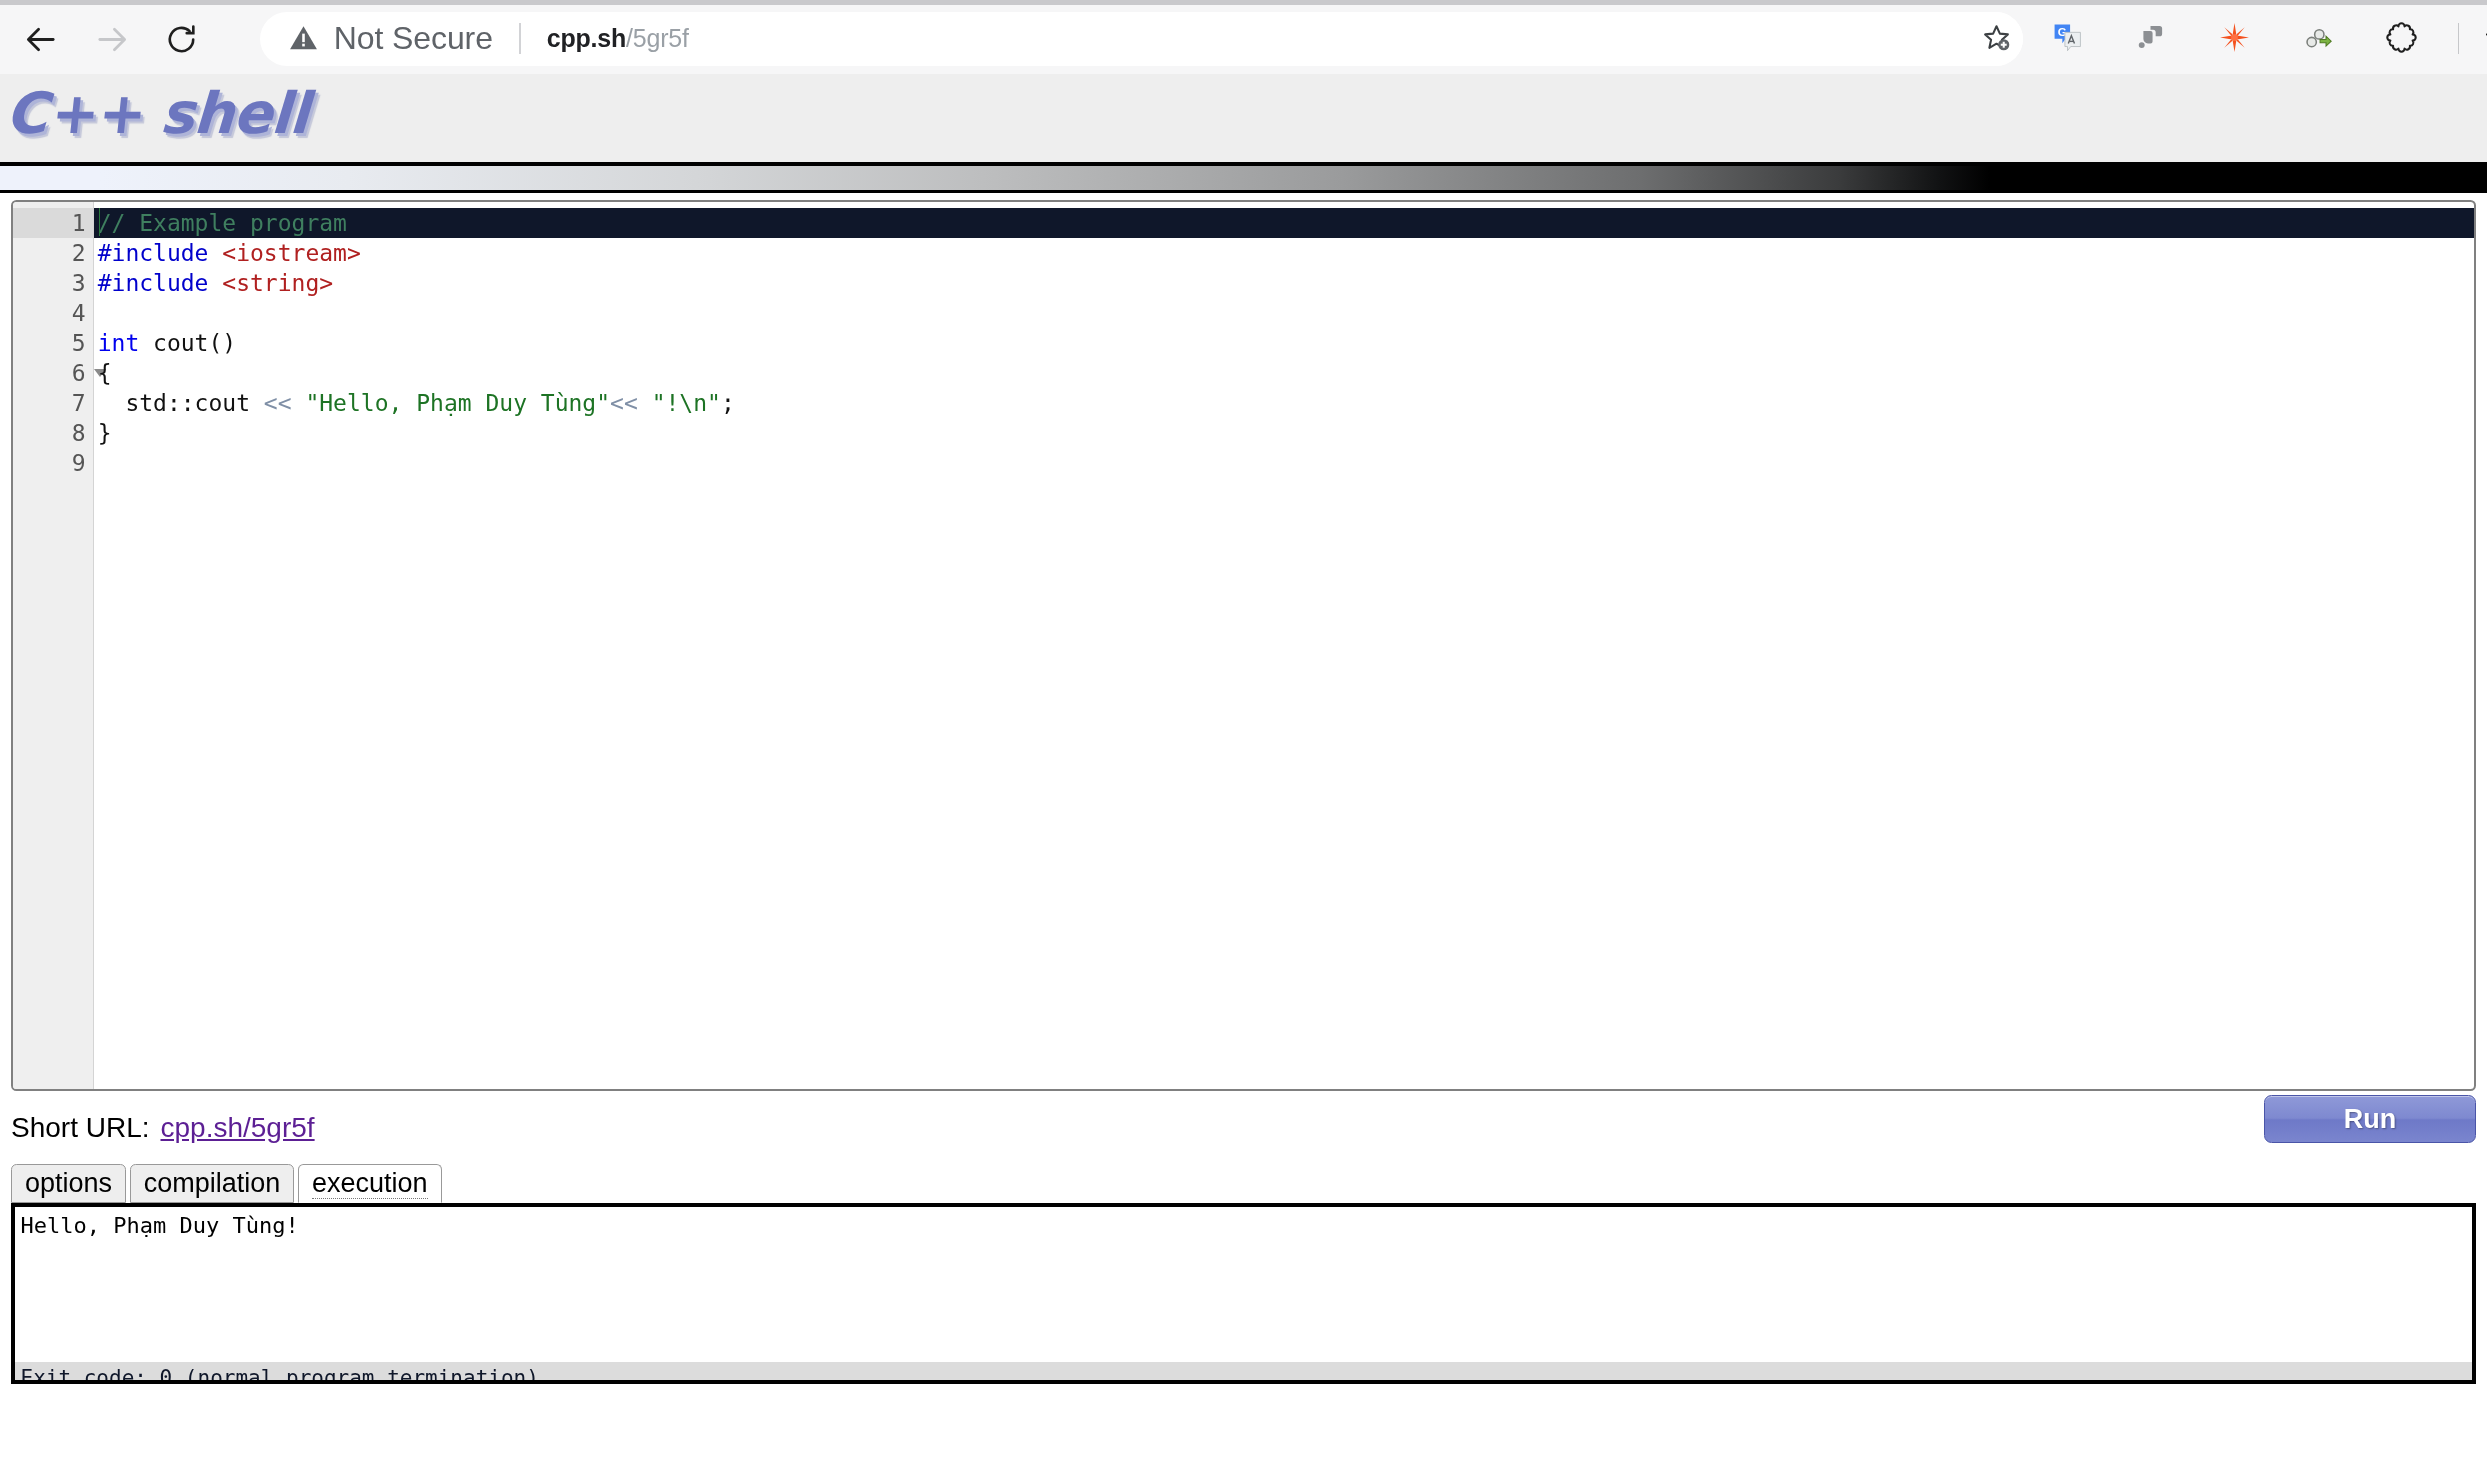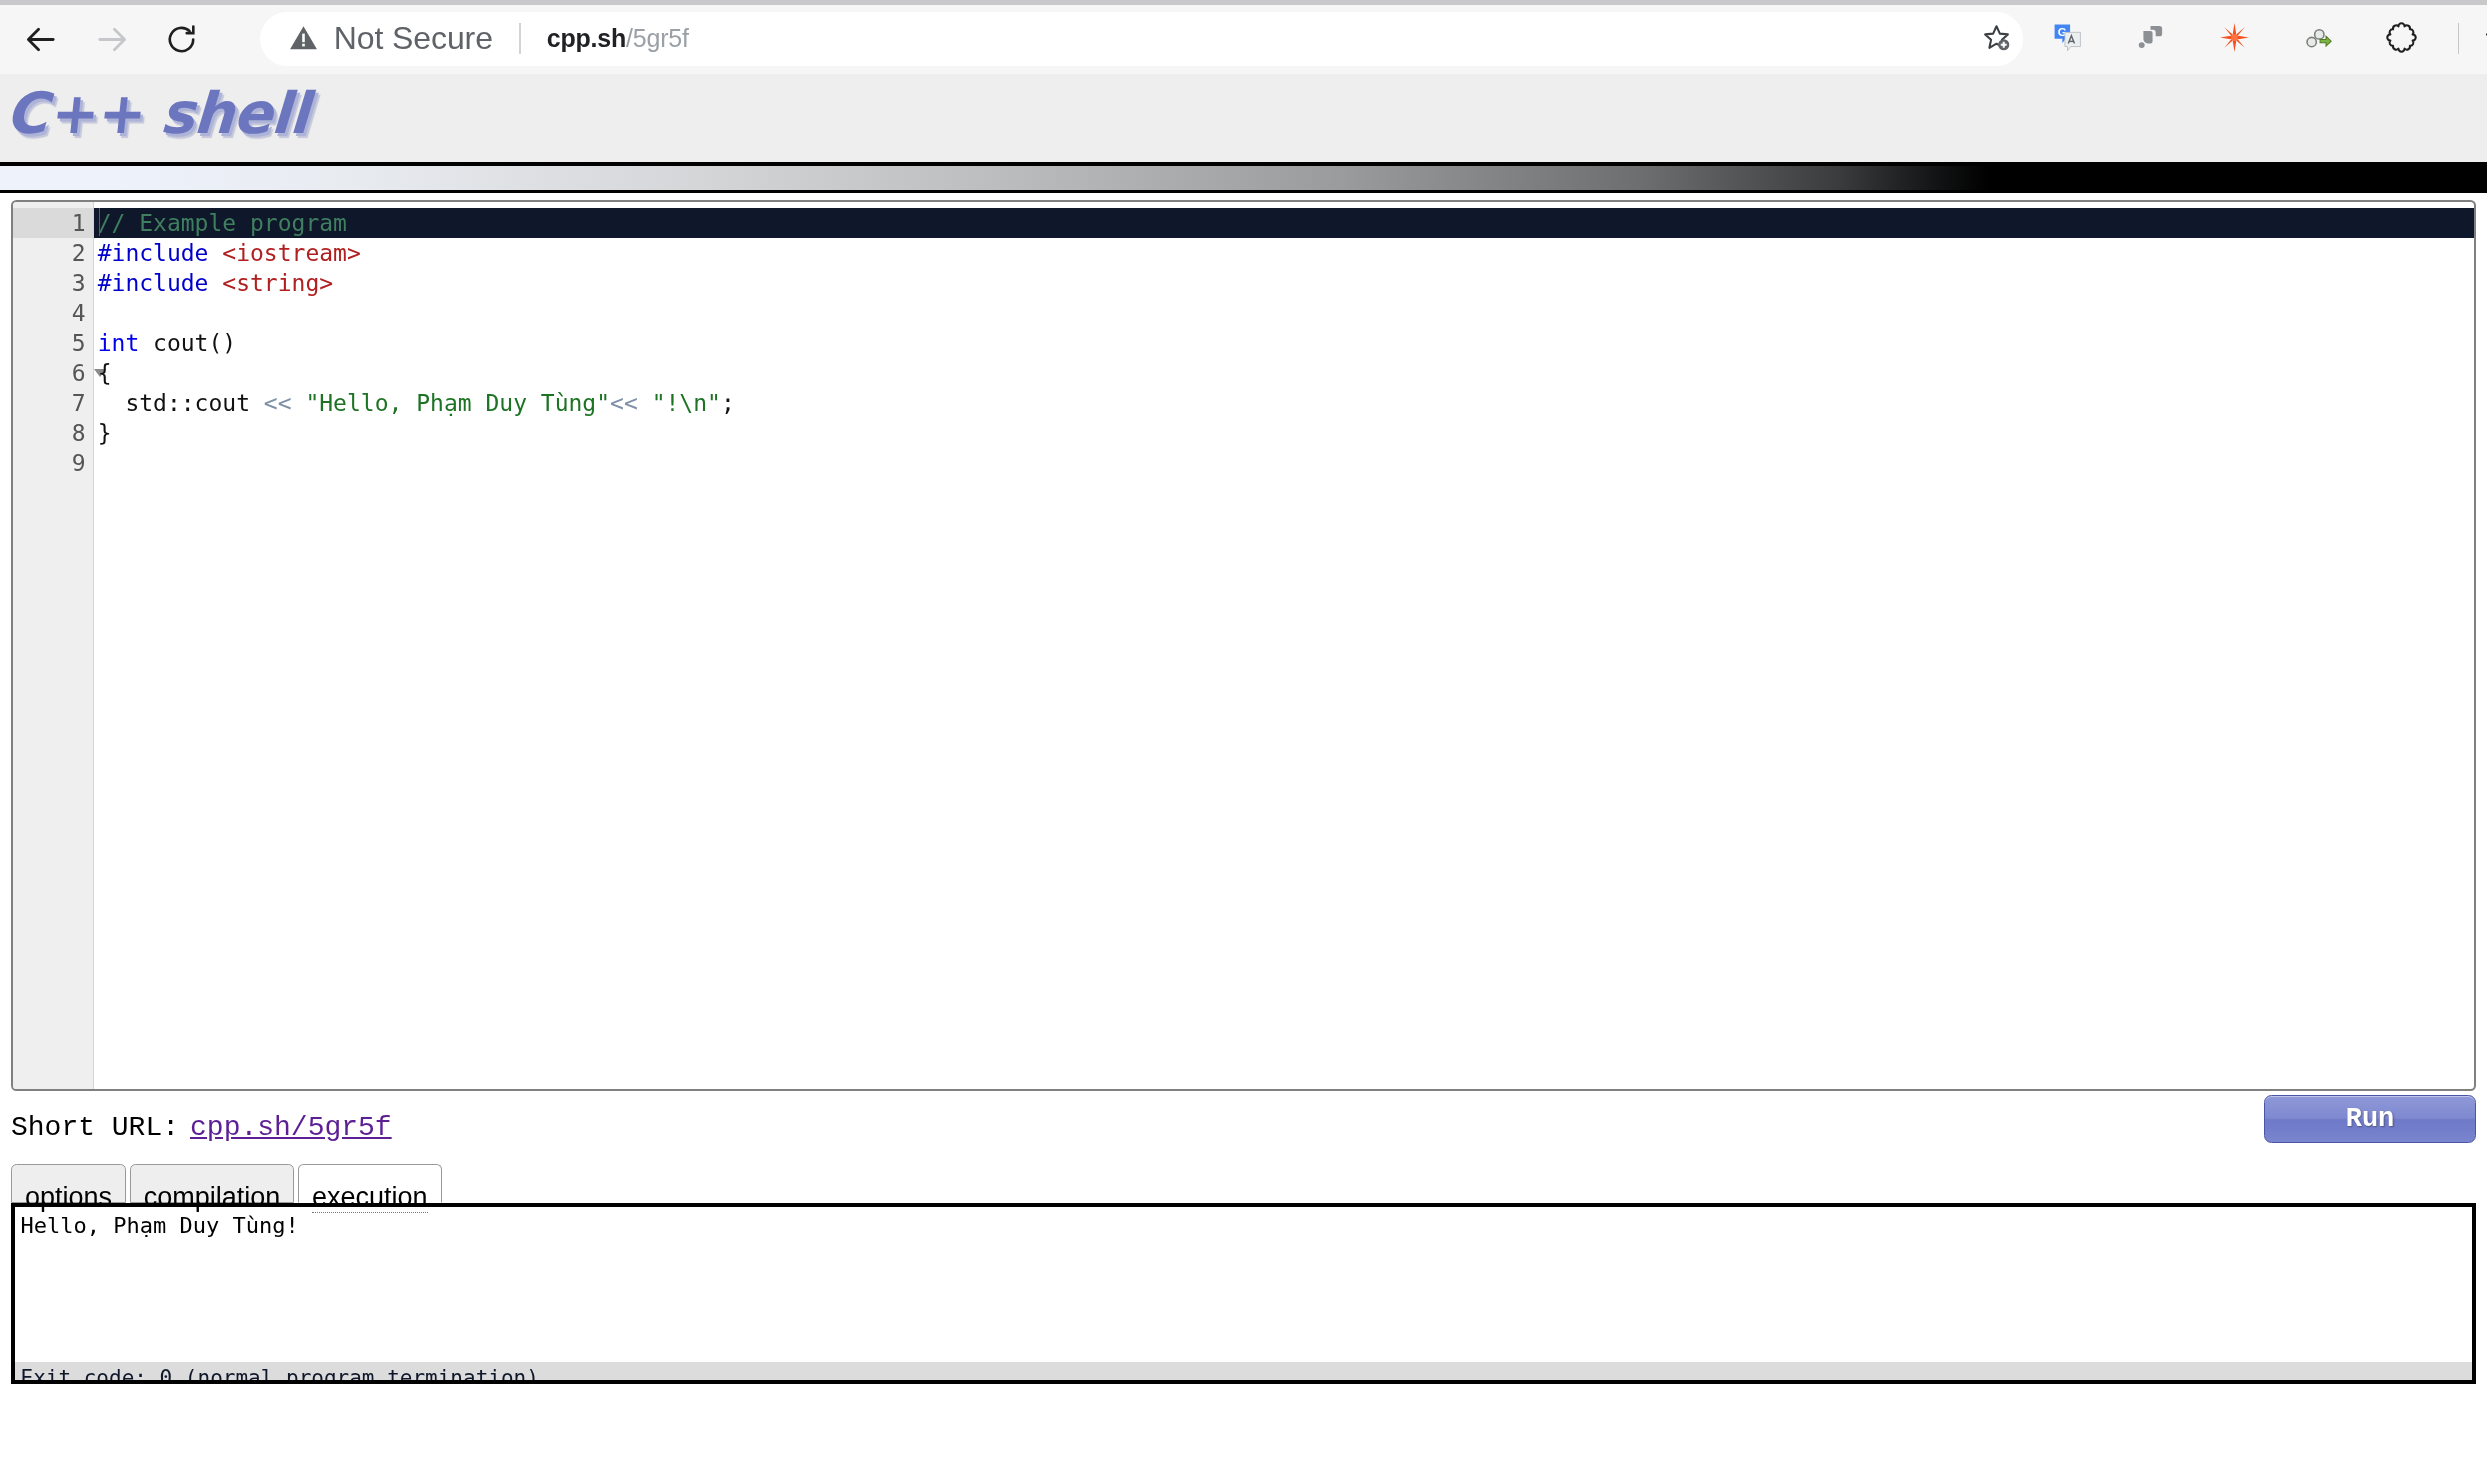--- a/index.html
+++ b/index.html
@@ -215,21 +215,20 @@
   }
 
   
   #url-row {
     position: relative;
     margin: 9.2px 0 0 0;
     height: 54px;
     padding-left: 11px;
     display: flex;
     align-items: center;
-    font-family: Liberation Mono, monospace;
   }
   #short-url-label {
     font-size: 28px;
     color: #000000;
   }
   #short-url-link {
     font-size: 28px;
     color: #5c1f94;
     text-decoration: underline;
     margin-left: 11px;
@@ -257,21 +256,21 @@
   #tabs {
     margin: 9.2px 0 0 11px;
     display: flex;
     align-items: flex-end;
     height: 39px;
     position: relative;
     z-index: 2;
   }
   .tab {
     height: 39px;
-    padding: 14px 13px;
+    padding: 0 13px;
     font-size: 27px;
     line-height: 37px;
     background: #eeeeee;
     border: 0.9px solid #999999;
     border-radius: 5.5px 5.5px 0 0;
     margin-right: 3.7px;
     color: #000000;
     cursor: pointer;
   }
   .tab.active {

